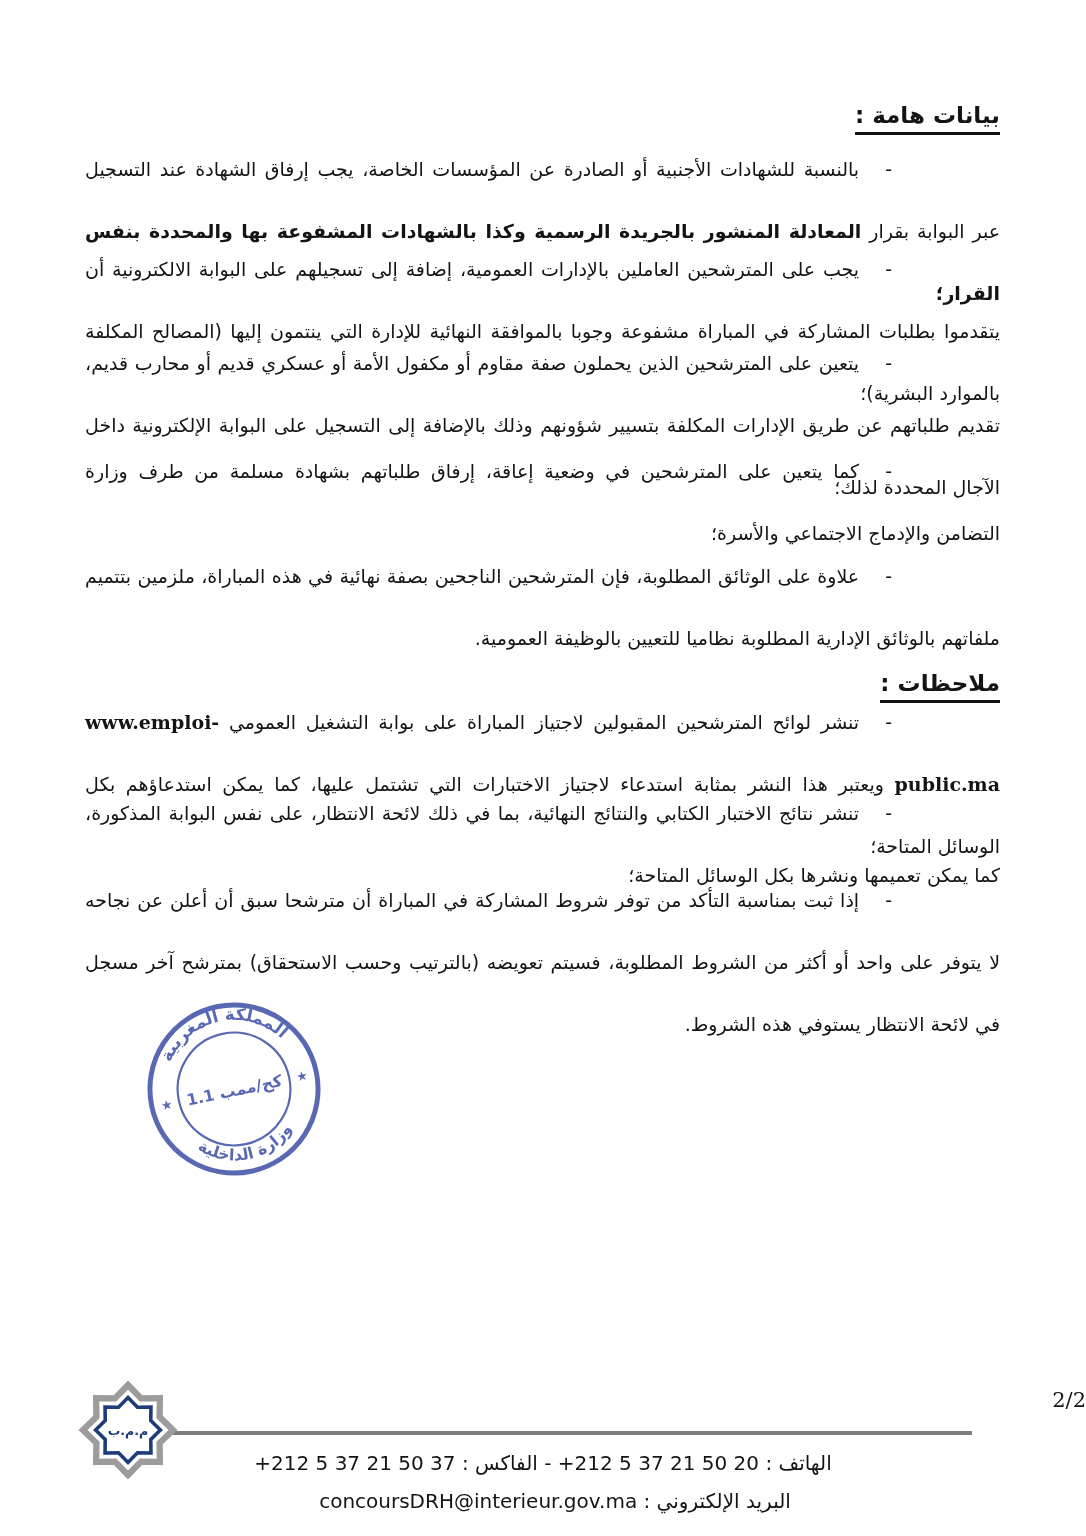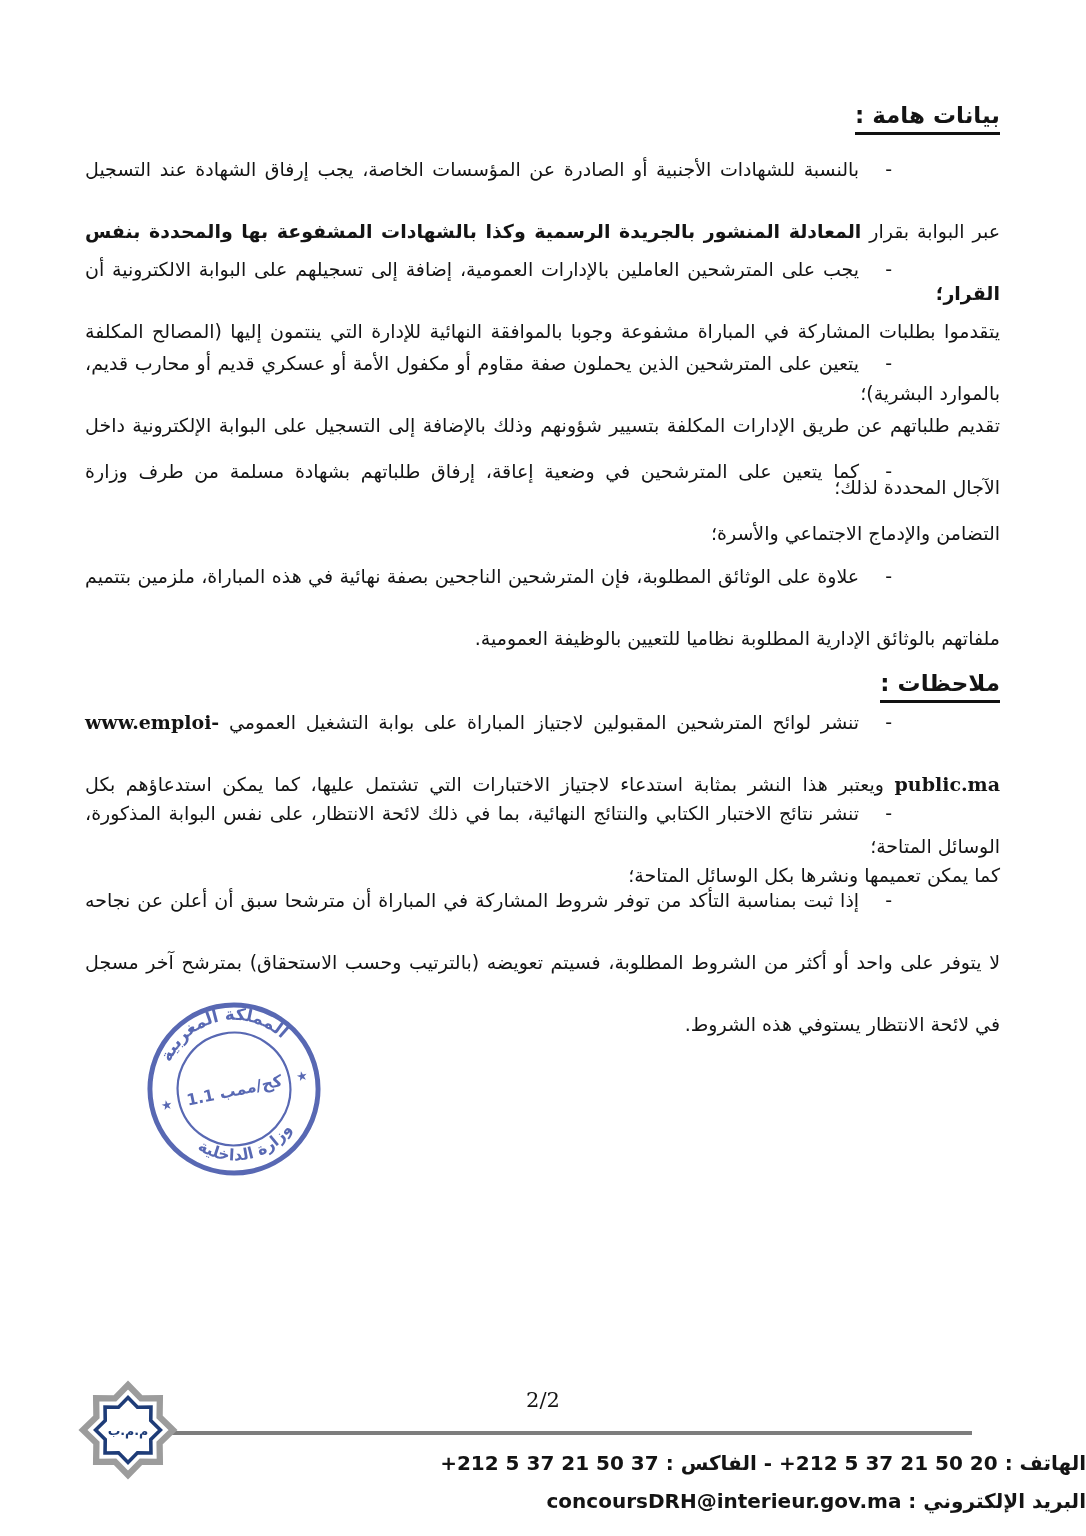--- a/index.html
+++ b/index.html
@@ -19,31 +19,31 @@
   .heading{
     position:absolute;right:86px;
     font-size:23px;font-weight:700;line-height:34px;
   }
   .heading .u{
     display:inline-block;border-bottom:3px solid #111;
   }
   .bold{font-weight:700;}
   .latin{font-family:"DejaVu Serif","Liberation Serif",serif;}
   .page-number{
-    position:absolute;left:0;right:0;top:1388px;text-align:center;
+    position:absolute;left:0;right:0;top:1388px;text-align:right;
     font-size:21px;font-family:"DejaVu Serif","Liberation Serif",serif;
     direction:ltr;
   }
   .footer-rule{
     position:absolute;top:1431px;left:170px;width:802px;height:4px;
     background:#7d7d7d;
   }
   .footer-line{
-    position:absolute;left:0;right:0;text-align:right;
-    font-size:20px;font-weight:700;line-height:30px;direction:rtl;
+    position:absolute;left:0;right:0;text-align:center;
+    font-size:20px;font-weight:400;line-height:30px;direction:rtl;
   }
   .footer-line .num{white-space:nowrap;}
   #footer-phone{top:1448px;}
   #footer-email{top:1486px;margin-left:24px;}
   .stamp{
     position:absolute;left:145px;top:1000px;width:178px;height:178px;
     transform:rotate(-12deg);opacity:.92;
   }
   .logo{
     position:absolute;left:74px;top:1376px;width:108px;height:108px;

